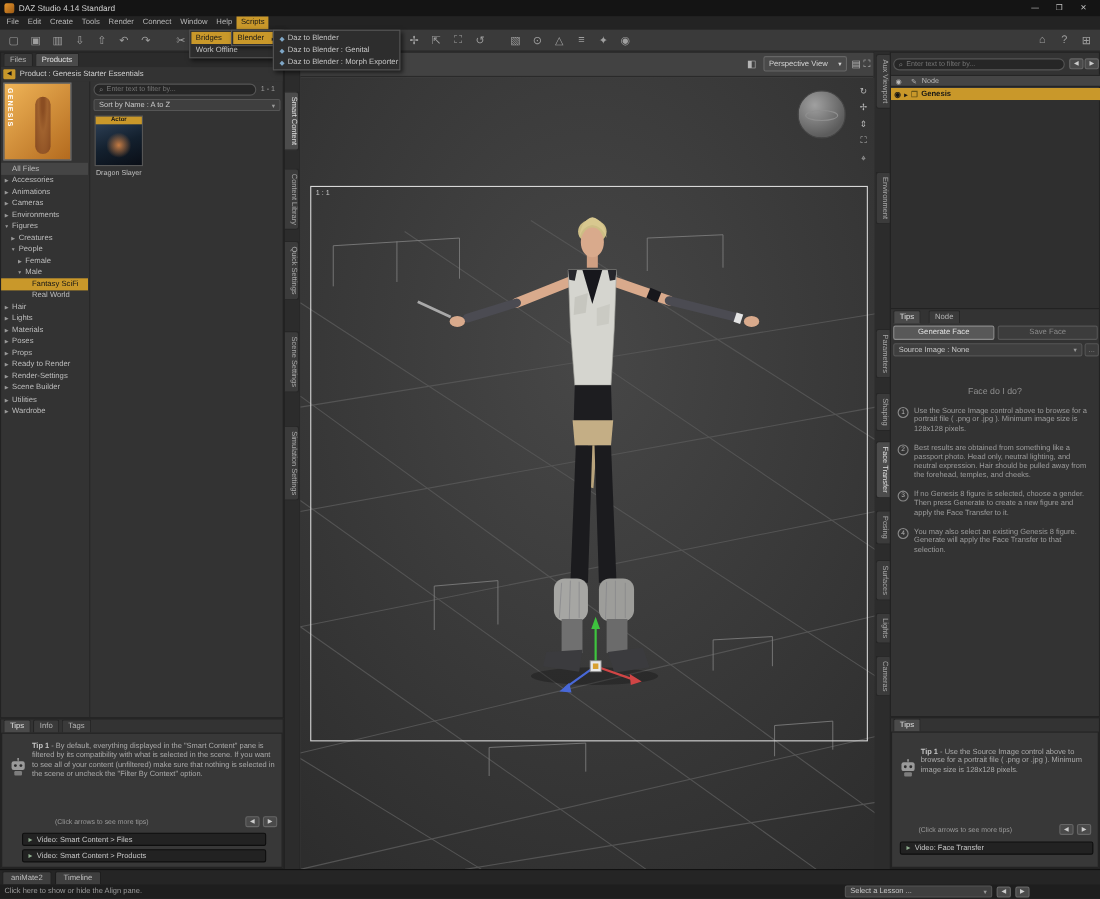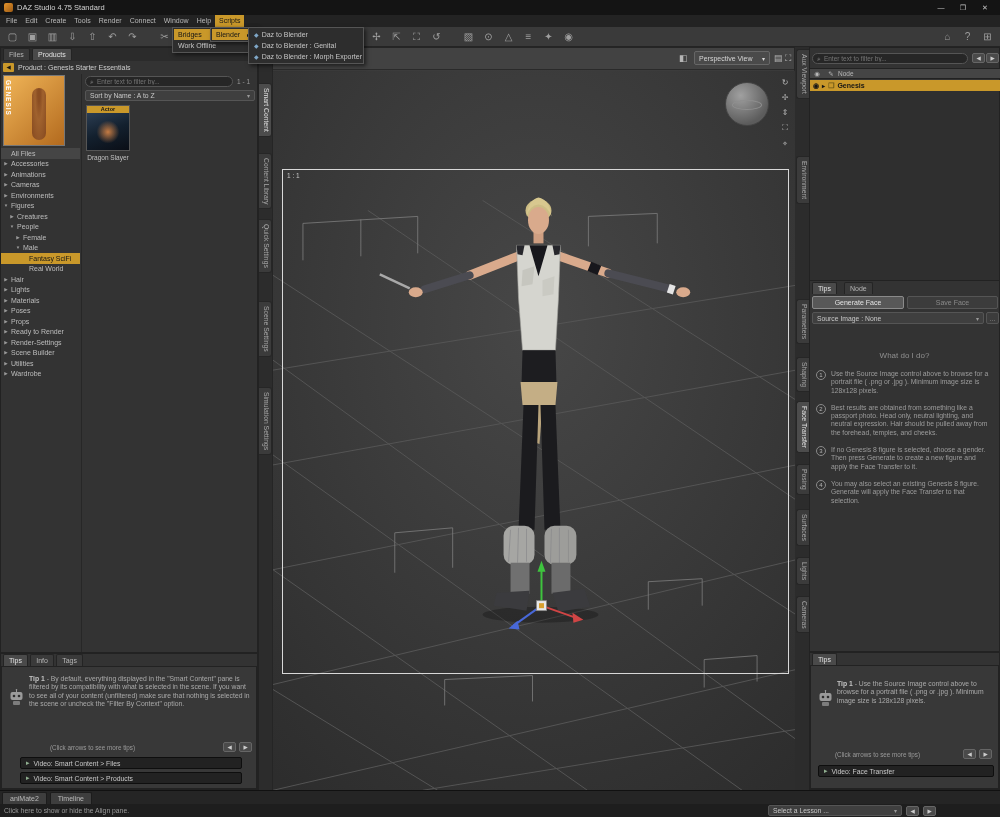--- a/index.html
+++ b/index.html
@@ -103,21 +103,21 @@
   #bottomtabs{left:0;top:790px;width:1000px;height:14px;background:#252525;border-top:1px solid #111;display:flex;align-items:flex-end;gap:3px;padding-left:2px;}
   .btab{height:12px;line-height:12px;background:#3e3e3e;border:1px solid #1c1c1c;border-bottom:none;border-radius:2px 2px 0 0;font-size:7px;color:#bbb;padding:0 7px;}
   #statusbar{left:0;top:804px;width:1000px;height:13px;background:#1e1e1e;display:flex;align-items:center;padding:0 4px;gap:4px;}
   .status{font-size:6.8px;color:#9a9a9a;}
 </style>
 </head>
 <body>
 
 <div id="titlebar" class="abs">
   <span class="appicon"></span>
-  <span class="wtitle">DAZ Studio 4.75 Standard</span>
+  <span class="wtitle">DAZ Studio 4.14 Standard</span>
   <span class="winbtns">
     <span class="winbtn">—</span>
     <span class="winbtn">❐</span>
     <span class="winbtn">✕</span>
   </span>
 </div>
 
 <div id="menubar" class="abs">
   <span class="mitem">File</span>
   <span class="mitem">Edit</span>
@@ -450,21 +450,21 @@
 
   <span class="btn primary abs" style="left:2px;top:248px;width:92px;height:13px;line-height:12px;">Generate Face</span>
   <span class="btn dim abs" style="left:97px;top:248px;width:91px;height:13px;line-height:12px;">Save Face</span>
 
   <div class="combo abs" style="left:2px;top:264px;width:172px;height:12px;">
     <span>Source Image : None</span>
     <span class="arr">▾</span>
   </div>
   <span class="btn dim abs" style="left:176px;top:264px;width:13px;height:12px;line-height:11px;">...</span>
 
-  <div class="heading" style="top:303px;">What do I do?</div>
+  <div class="heading" style="top:303px;">Face do I do?</div>
 
   <div class="steps" style="left:6px;top:322px;width:181px;">
     <div class="step">
       <span class="stepnum">1</span>
       <p>Use the Source Image control above to browse for a portrait file ( .png or .jpg ). Minimum image size is 128x128 pixels.</p>
     </div>
     <div class="step">
       <span class="stepnum">2</span>
       <p>Best results are obtained from something like a passport photo. Head only, neutral lighting, and neutral expression. Hair should be pulled away from the forehead, temples, and cheeks.</p>
     </div>

